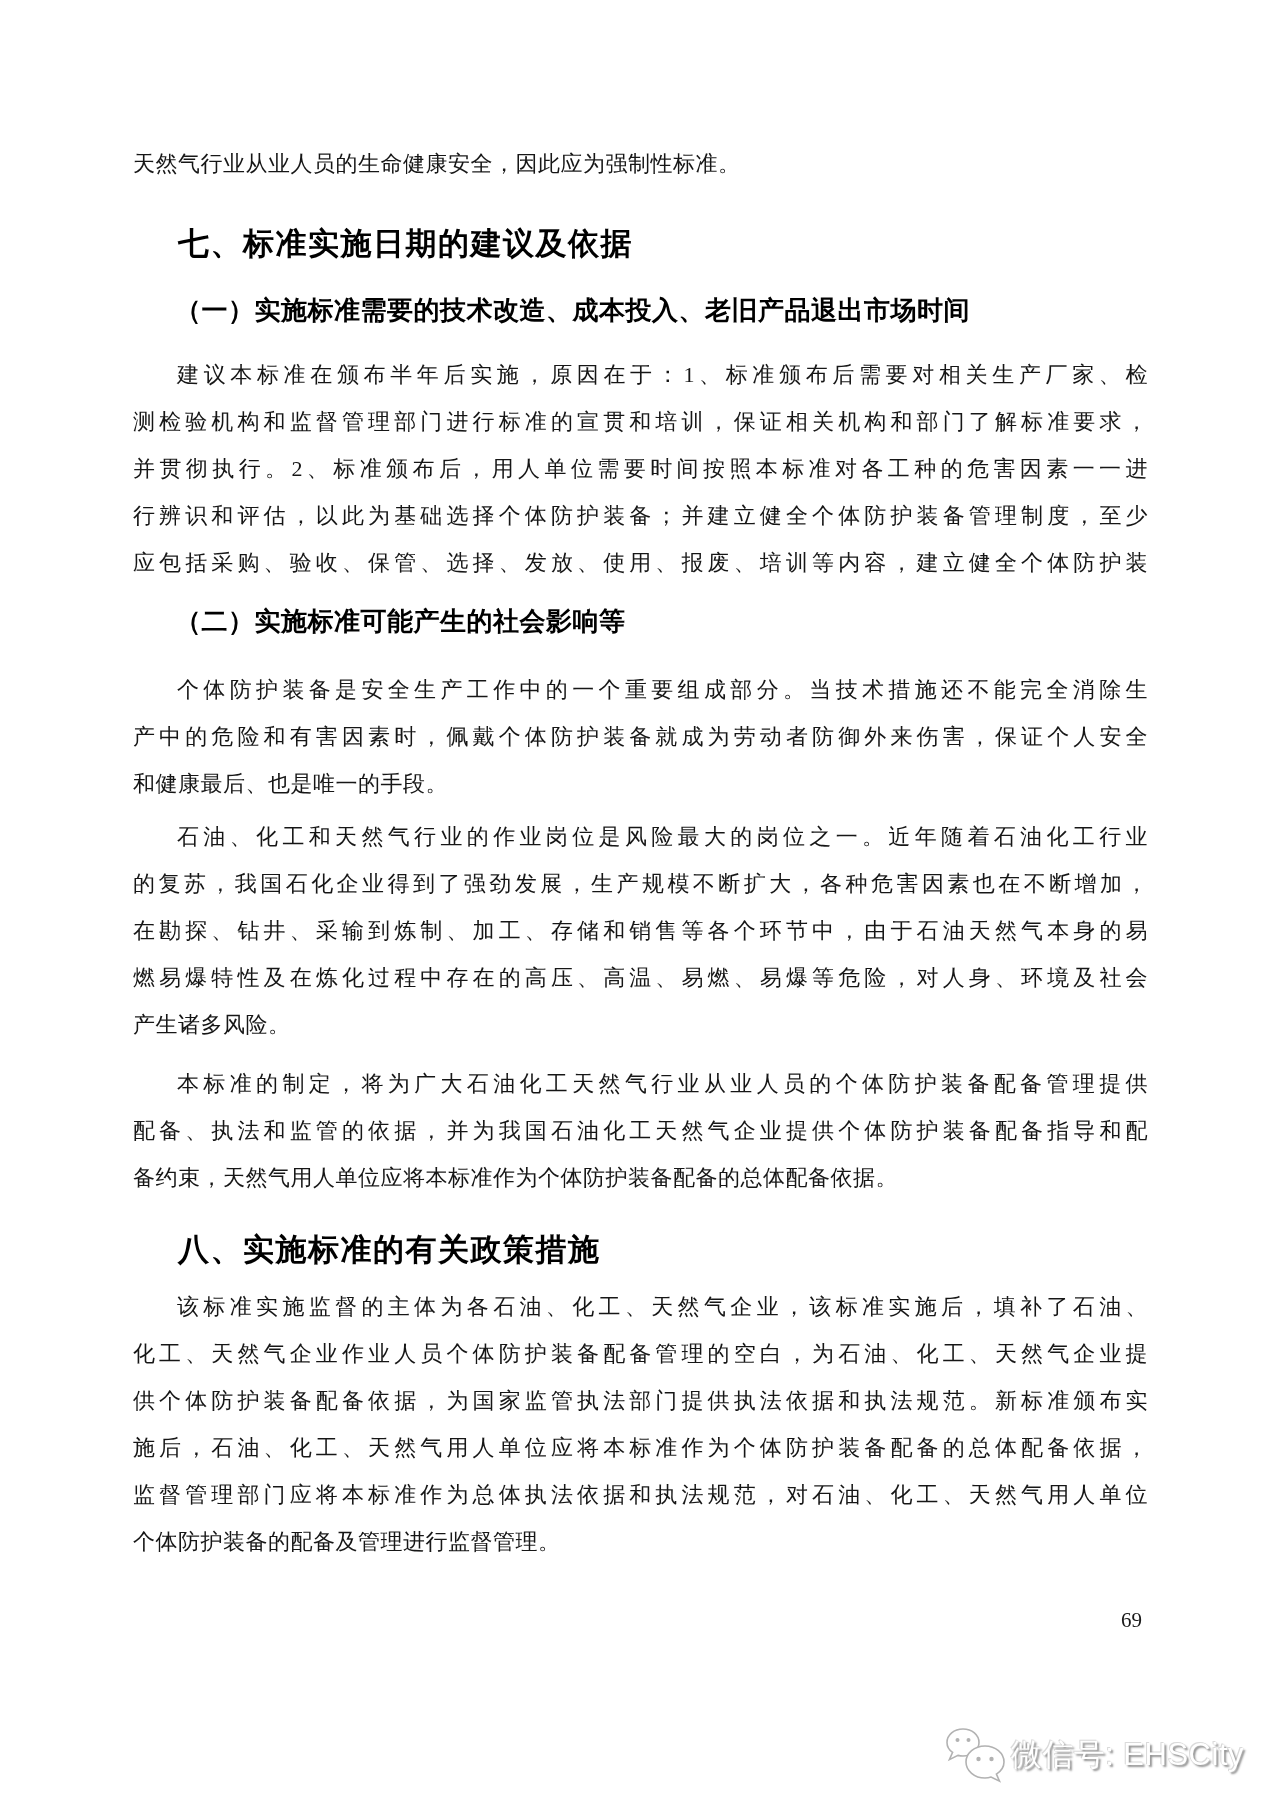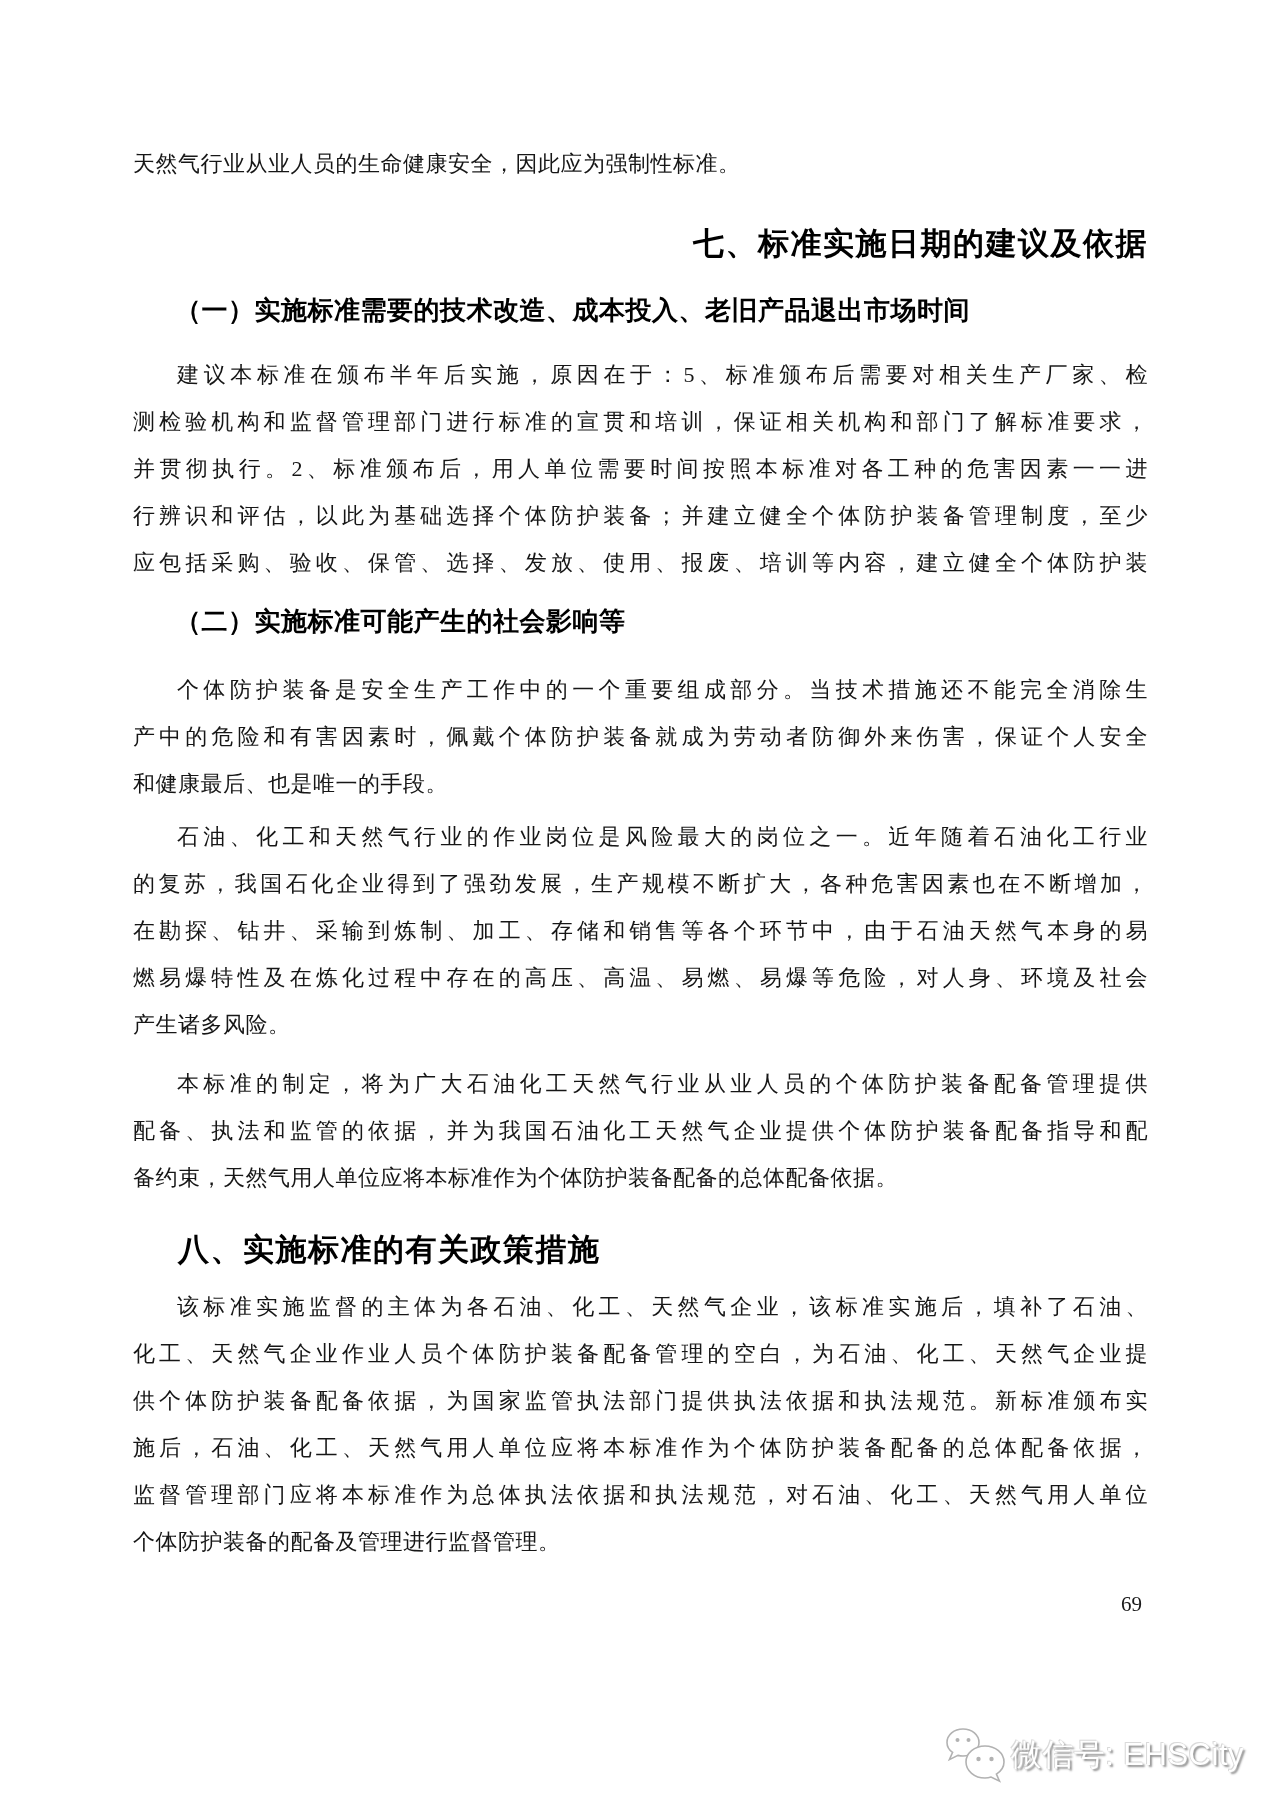--- a/index.html
+++ b/index.html
@@ -51,31 +51,31 @@
     font-weight: 800;
     font-size: 26px;
     height: 38px;
     line-height: 38px;
     padding-left: 42px;
     margin: 0;
     letter-spacing: 0.5px;
     color: #000;
   }
   .m-intro { margin-top: 8px; }
-  .m-h7    { margin-top: 36px; text-align: right; }
+  .m-h7    { margin-top: 36px; }
   .m-s1    { margin-top: 26px; }
   .m-p1    { margin-top: 22px; }
   .m-s2    { margin-top: 16px; }
   .m-p2    { margin-top: 26px; }
   .m-p3    { margin-top: 6px; }
   .m-p4    { margin-top: 12px; }
   .m-h8    { margin-top: 28px; }
   .m-p5    { margin-top: 12px; }
   .page-number {
-    margin-top: 26px;
+    margin-top: 42px;
     height: 26px;
     line-height: 26px;
     font-size: 21px;
     text-align: right;
     padding-right: 6px;
     color: #1a1a1a;
   }
   .watermark {
     position: absolute;
     top: 1726px;
@@ -103,21 +103,21 @@
 <div class="page">
 
 
   <div class="bodyline last m-intro">天然气行业从业人员的生命健康安全，因此应为强制性标准。</div>
 
   <h1 class="h-major m-h7">七、标准实施日期的建议及依据</h1>
 
   <h2 class="h-sub m-s1">（一）实施标准需要的技术改造、成本投入、老旧产品退出市场时间</h2>
 
   <div class="para m-p1">
-    <div class="bodyline ind">建议本标准在颁布半年后实施，原因在于：5、标准颁布后需要对相关生产厂家、检</div>
+    <div class="bodyline ind">建议本标准在颁布半年后实施，原因在于：1、标准颁布后需要对相关生产厂家、检</div>
     <div class="bodyline">测检验机构和监督管理部门进行标准的宣贯和培训，保证相关机构和部门了解标准要求，</div>
     <div class="bodyline">并贯彻执行。2、标准颁布后，用人单位需要时间按照本标准对各工种的危害因素一一进</div>
     <div class="bodyline">行辨识和评估，以此为基础选择个体防护装备；并建立健全个体防护装备管理制度，至少</div>
     <div class="bodyline">应包括采购、验收、保管、选择、发放、使用、报废、培训等内容，建立健全个体防护装</div>
   </div>
 
   <h2 class="h-sub m-s2">（二）实施标准可能产生的社会影响等</h2>
 
   <div class="para m-p2">
     <div class="bodyline ind">个体防护装备是安全生产工作中的一个重要组成部分。当技术措施还不能完全消除生</div>

